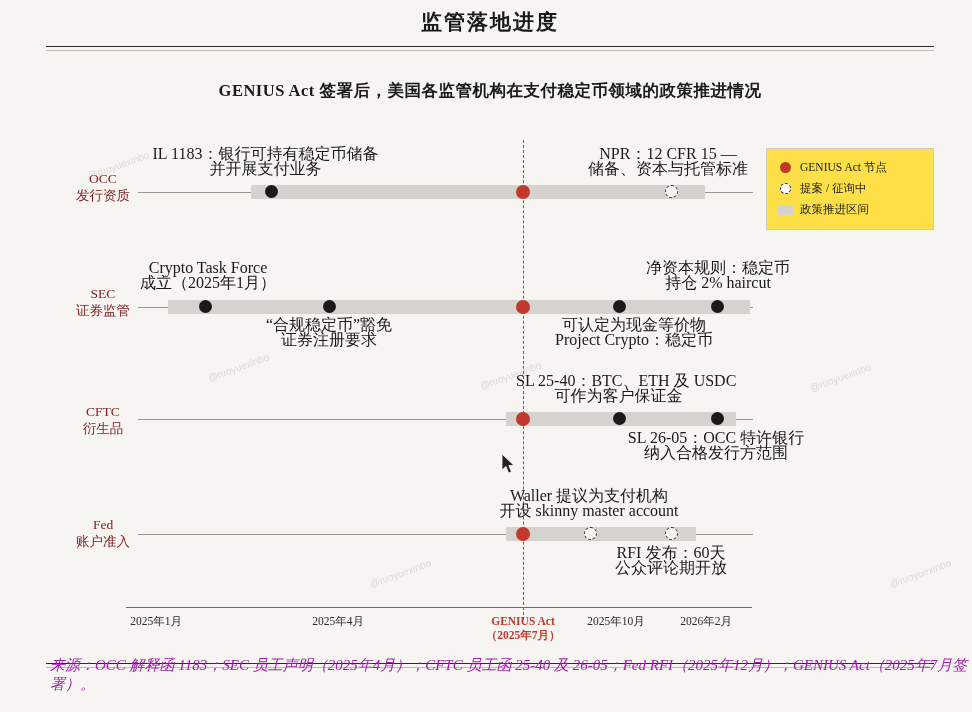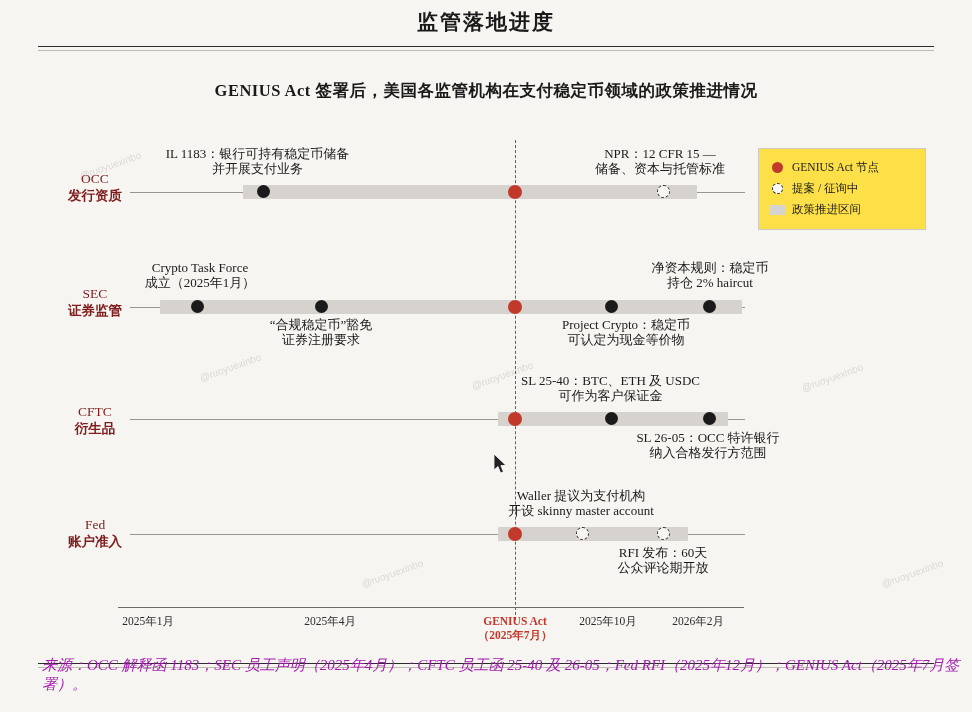--- a/index.html
+++ b/index.html
@@ -11,20 +11,21 @@
     height: 712px;
     background: #f7f5f2;
     font-family: "Liberation Serif", serif;
     color: #1a1a1a;
     overflow: hidden;
     position: relative;
   }
   .page {
     position: absolute;
     inset: 0;
+    margin-left: 8px;
   }
 
   
   .header-title {
     position: absolute;
     top: 8px;
     left: 0;
     width: 100%;
     text-align: center;
     font-size: 21px;
@@ -91,21 +92,21 @@
   }
 
   .row-label {
     position: absolute;
     text-align: center;
     font-size: 13.5px;
     line-height: 17px;
     color: #7f1d1d;
     width: 110px;
   }
-  .row-label .l2 { display: block; font-weight: bold; }
+  .row-label .l2 { display: block; }
 
   .axis-line {
     position: absolute;
     height: 0;
     border-top: 1px solid #9a958d;
   }
   .band {
     position: absolute;
     background: #d6d3ce;
     height: 14px;
@@ -127,21 +128,21 @@
   .node.hollow {
     background: #f7f5f2;
     border: 1.6px dashed #2b2b2b;
     width: 13px;
     height: 13px;
     box-sizing: border-box;
   }
 
   .ann {
     position: absolute;
-    font-size: 13px;
+    font-size: 16px;
     line-height: 15px;
     color: #1a1a1a;
     white-space: nowrap;
   }
   .ann.center { text-align: center; }
 
   
   .genius-line {
     position: absolute;
     border-left: 1.4px dashed #c0392b;
@@ -265,22 +266,22 @@
 
     <div class="ann center" style="left:120px; top:140px; width:160px;">
       <div>Crypto Task Force</div>
       <div>成立（2025年1月）</div>
     </div>
     <div class="ann center" style="left:241px; top:197px; width:160px;">
       <div>“合规稳定币”豁免</div>
       <div>证券注册要求</div>
     </div>
     <div class="ann center" style="left:531px; top:197px; width:190px;">
+      <div>可认定为现金等价物</div>
       <div>Project Crypto：稳定币</div>
-      <div>可认定为现金等价物</div>
     </div>
     <div class="ann center" style="left:620px; top:140px; width:180px;">
       <div>净资本规则：稳定币</div>
       <div>持仓 2% haircut</div>
     </div>
 
     <div class="row-label" style="left:40px; top:283px;">
       <span>CFTC</span>
       <span class="l2">衍生品</span>
     </div>

